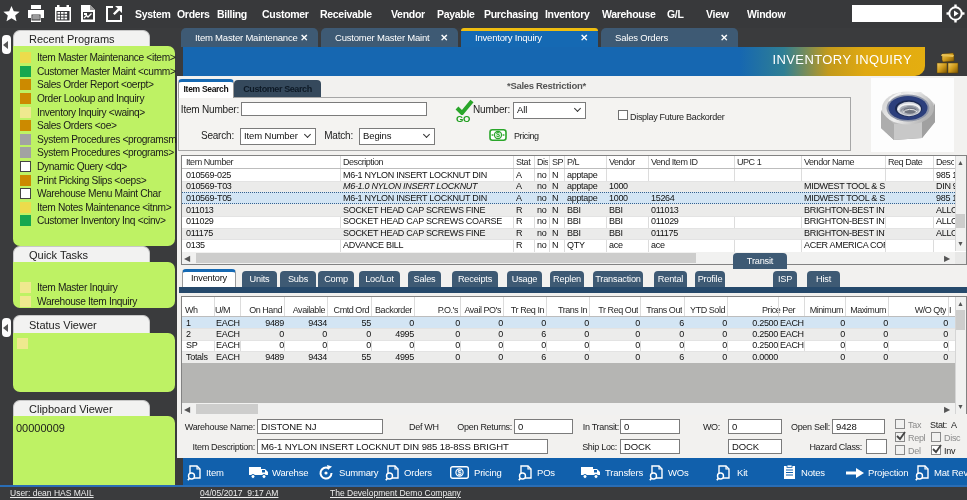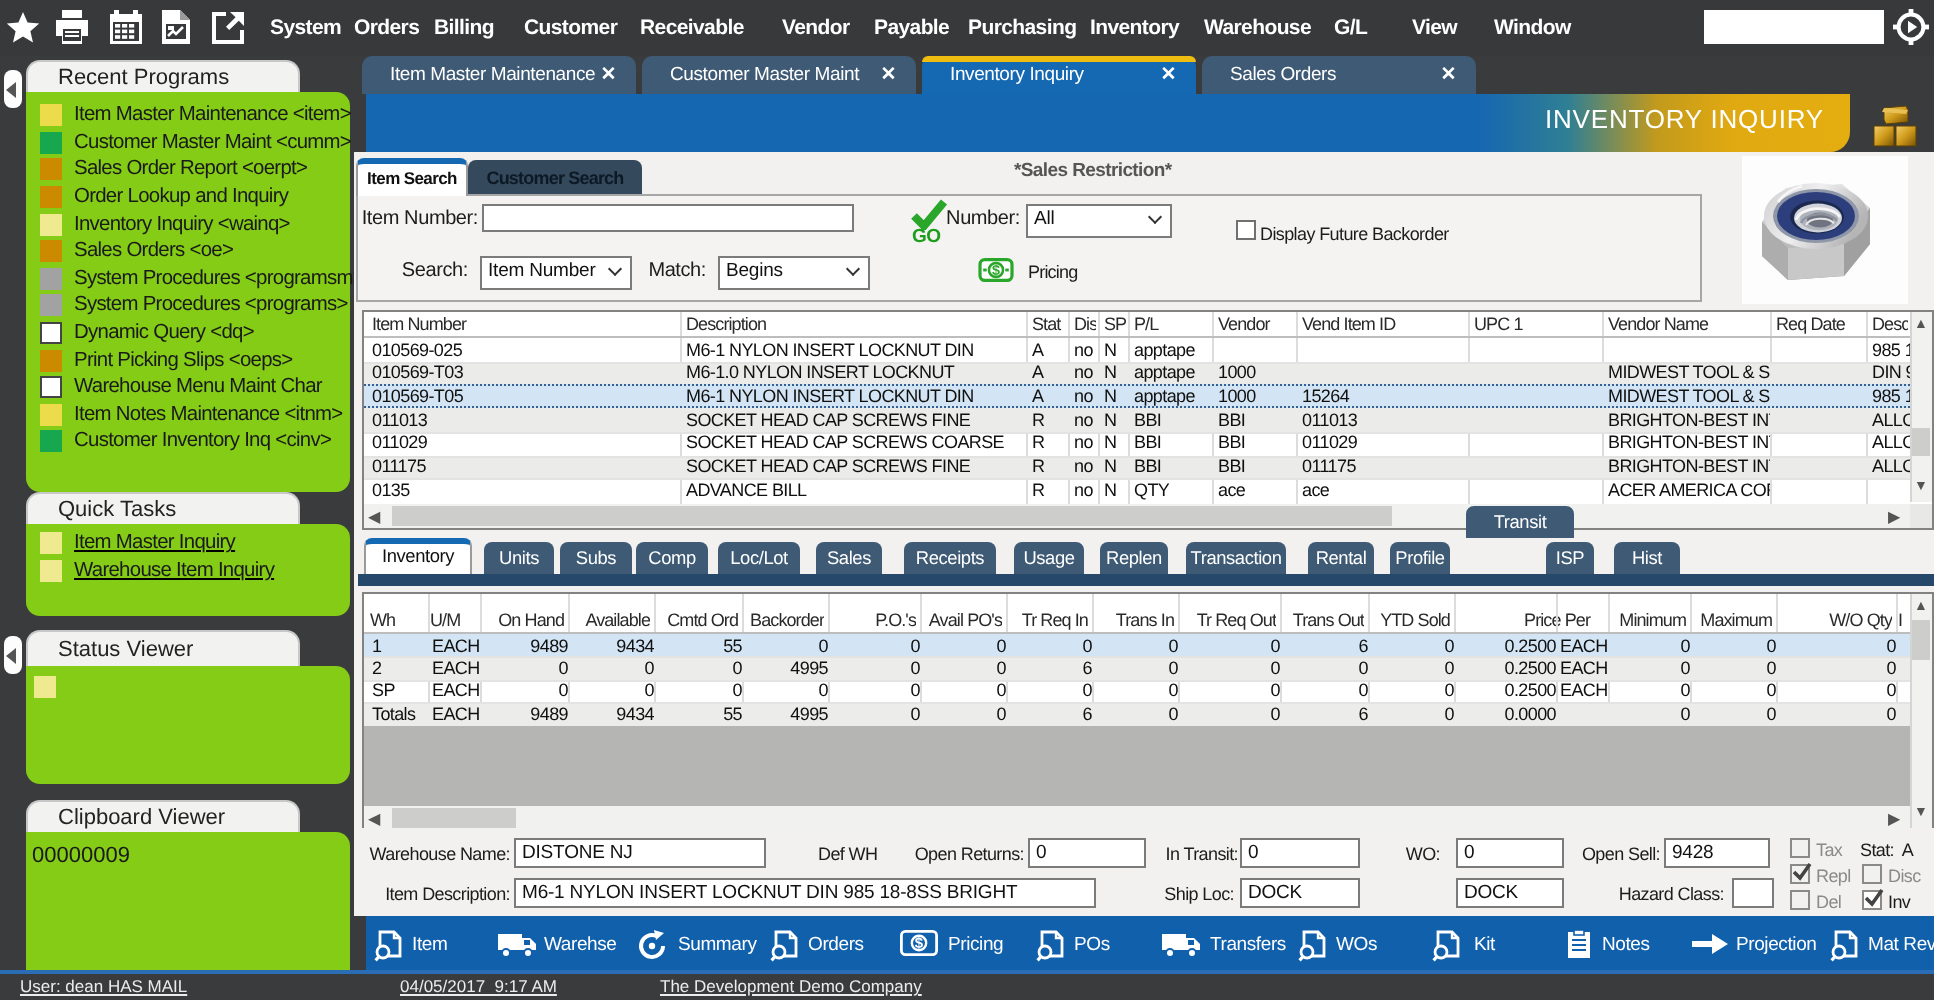--- a/index.html
+++ b/index.html
@@ -10,21 +10,21 @@
 .cb{width:11px;height:11px;background:#fff;border:1px solid #707070;}
 .menu{color:#fff;font-size:10.5px;letter-spacing:-0.3px;font-weight:700;white-space:nowrap;}
 .tab{position:absolute;top:0;height:19px;background:#3e5a74;border-radius:5px 5px 0 0;color:#fff;font-size:9.5px;letter-spacing:-0.2px;line-height:19px;}
 .dtab{position:absolute;top:2px;height:16px;background:#3e5a74;border-radius:4px 4px 0 0;color:#fff;font-size:9.2px;letter-spacing:-0.2px;text-align:center;line-height:16px;white-space:nowrap;}
 .gh{position:absolute;font-size:9px;letter-spacing:-0.45px;color:#2a2a2a;white-space:nowrap;}
 .gc{position:absolute;font-size:9px;letter-spacing:-0.3px;color:#101010;white-space:nowrap;}
 .vline{position:absolute;width:1px;background:#dcdcdc;}
 .sb-item{height:13.6px;font-size:10.2px;letter-spacing:-0.35px;color:#1a1a1a;display:flex;align-items:center;white-space:nowrap;}
 .sq{width:11px;height:11px;margin-left:7px;margin-right:6px;flex:0 0 11px;}
 .phdr{position:absolute;background:#f2f2f1;border:1px solid #c8c8c8;border-bottom:none;border-radius:7px 7px 0 0;font-size:11px;color:#222;padding-left:15px;display:flex;align-items:center;}
-.pbody{position:absolute;background:#84cc16;border-radius:0 7px 7px 7px;}
+.pbody{position:absolute;background:#bef264;border-radius:0 7px 7px 7px;}
 .blbl{font-size:9px;letter-spacing:-0.3px;color:#1c1c1c;white-space:nowrap;position:absolute;}
 </style></head><body>
 
 <div class="ab" style="left:0;top:0;width:967px;height:28px;background:#38393b;"></div>
 <svg class="ab" style="left:3px;top:6px" width="17" height="16" viewBox="0 0 17 16">
     <polygon points="8.5,0 10.8,5.3 16.6,5.8 12.2,9.6 13.5,15.3 8.5,12.3 3.5,15.3 4.8,9.6 0.4,5.8 6.2,5.3" fill="#fff"></polygon>
   </svg>
 <svg class="ab" style="left:28px;top:5px" width="16" height="17" viewBox="0 0 16 17">
     <path d="M3 0h10v4H3z M0 5h16v8h-3v4H3v-4H0z" fill="#fff"></path>
     <rect x="4" y="10" width="8" height="5" fill="#fff" stroke="#38393b"></rect>
@@ -102,21 +102,21 @@
 <div class="sb-item"><span class="sq" style="background:#cc8a00;"></span>Sales Orders &lt;oe&gt;</div>
 <div class="sb-item"><span class="sq" style="background:#a2a2a2;"></span>System Procedures &lt;programsm&gt;</div>
 <div class="sb-item"><span class="sq" style="background:#a2a2a2;"></span>System Procedures &lt;programs&gt;</div>
 <div class="sb-item"><span class="sq" style="background:#fff;border:1px solid #444;"></span>Dynamic Query &lt;dq&gt;</div>
 <div class="sb-item"><span class="sq" style="background:#cc8a00;"></span>Print Picking Slips &lt;oeps&gt;</div>
 <div class="sb-item"><span class="sq" style="background:#fff;border:1px solid #444;"></span>Warehouse Menu Maint Char</div>
 <div class="sb-item"><span class="sq" style="background:#ecdc4c;"></span>Item Notes Maintenance &lt;itnm&gt;</div>
 <div class="sb-item"><span class="sq" style="background:#17a74f;"></span>Customer Inventory Inq &lt;cinv&gt;</div>
 </div>
 <div class="phdr" style="left:13px;top:246px;width:137px;height:17px;">Quick Tasks</div>
-<div class="pbody" style="left:13px;top:262px;width:162px;height:46px;padding-top:3px;text-decoration:underline;">
+<div class="pbody" style="left:13px;top:262px;width:162px;height:46px;padding-top:19px;">
 <div class="sb-item"><span class="sq" style="background:#efe98f;"></span>Item Master Inquiry</div>
 <div class="sb-item"><span class="sq" style="background:#efe98f;"></span>Warehouse Item Inquiry</div>
 </div>
 <div class="phdr" style="left:13px;top:315px;width:137px;height:19px;">Status Viewer</div>
 <div class="pbody" style="left:13px;top:333px;width:162px;height:59px;">
     <div style="width:11px;height:11px;background:#efe98f;margin:5px 0 0 4px;"></div>
   </div>
 <div class="phdr" style="left:13px;top:400px;width:137px;height:17px;">Clipboard Viewer</div>
 <div class="pbody" style="left:13px;top:416px;width:162px;height:80px;">
     <div style="font-size:11px;color:#1a1a1a;padding:6px 0 0 3px;">00000009</div>
@@ -221,21 +221,21 @@
 <div class="ab" style="left:182px;top:169.0px;width:773px;height:11.7px;"></div>
 <div class="gc" style="left:186px;top:169.5px;width:154px;overflow:hidden;">010569-025</div>
 <div class="gc" style="left:343px;top:169.5px;width:170px;overflow:hidden;">M6-1 NYLON INSERT LOCKNUT DIN</div>
 <div class="gc" style="left:516px;top:169.5px;width:18px;overflow:hidden;">A</div>
 <div class="gc" style="left:537px;top:169.5px;width:12px;overflow:hidden;">no</div>
 <div class="gc" style="left:552px;top:169.5px;width:12px;overflow:hidden;">N</div>
 <div class="gc" style="left:567px;top:169.5px;width:39px;overflow:hidden;">apptape</div>
 <div class="gc" style="left:936px;top:169.5px;width:19px;overflow:hidden;">985 1</div>
 <div class="ab" style="left:182px;top:180.7px;width:773px;height:11.7px;background:#ebebea;"></div>
 <div class="gc" style="left:186px;top:181.2px;width:154px;overflow:hidden;">010569-T03</div>
-<div class="gc" style="left:343px;top:181.2px;width:170px;overflow:hidden;">M6-1.0 NYLON INSERT LOCKNUT</div>
+<div class="gc" style="left:343px;top:181.2px;width:170px;overflow:hidden;font-style:italic;">M6-1.0 NYLON INSERT LOCKNUT</div>
 <div class="gc" style="left:516px;top:181.2px;width:18px;overflow:hidden;">A</div>
 <div class="gc" style="left:537px;top:181.2px;width:12px;overflow:hidden;">no</div>
 <div class="gc" style="left:552px;top:181.2px;width:12px;overflow:hidden;">N</div>
 <div class="gc" style="left:567px;top:181.2px;width:39px;overflow:hidden;">apptape</div>
 <div class="gc" style="left:609px;top:181.2px;width:39px;overflow:hidden;">1000</div>
 <div class="gc" style="left:804px;top:181.2px;width:81px;overflow:hidden;">MIDWEST TOOL &amp; SUPP</div>
 <div class="gc" style="left:936px;top:181.2px;width:19px;overflow:hidden;">DIN 9</div>
 <div class="ab" style="left:182px;top:192.4px;width:773px;height:11.7px;background:#d3e5f4;border-top:1px dotted #36618e;border-bottom:1px dotted #36618e;"></div>
 <div class="gc" style="left:186px;top:192.9px;width:154px;overflow:hidden;">010569-T05</div>
 <div class="gc" style="left:343px;top:192.9px;width:170px;overflow:hidden;">M6-1 NYLON INSERT LOCKNUT DIN</div>

